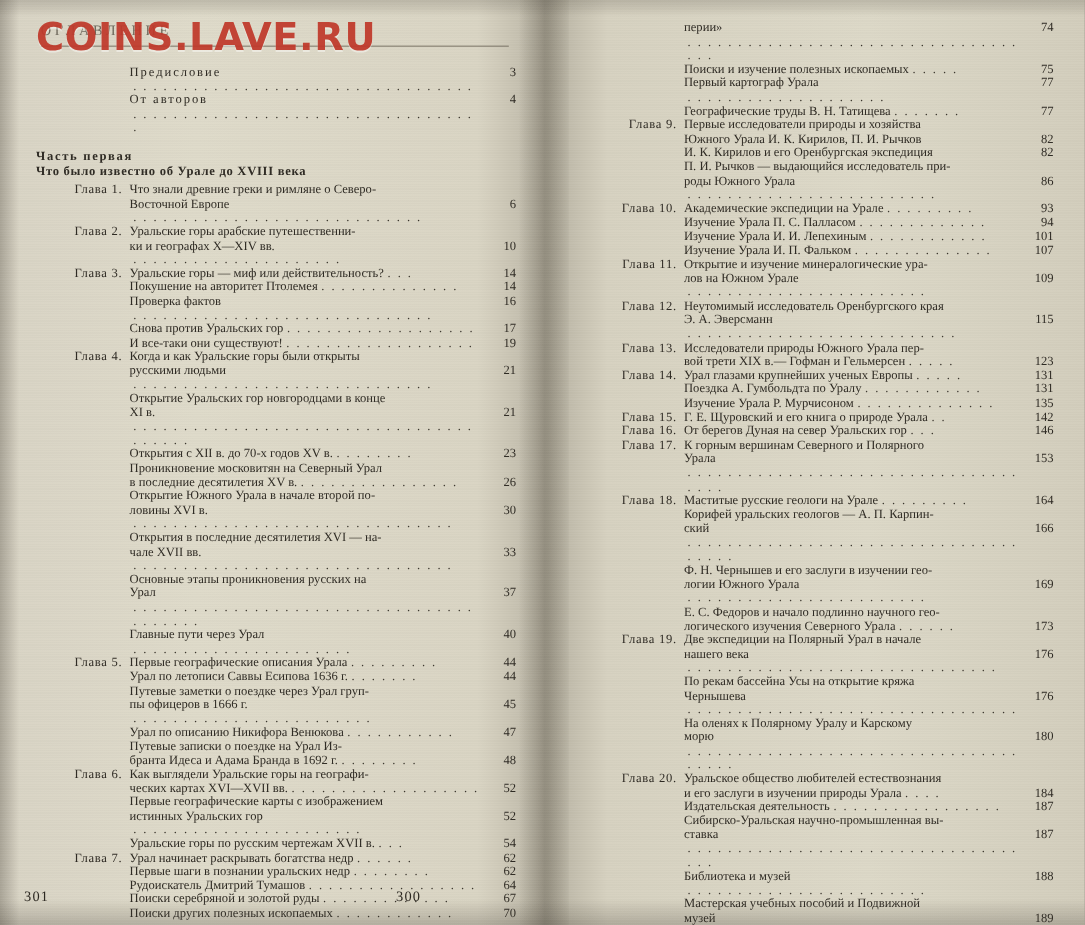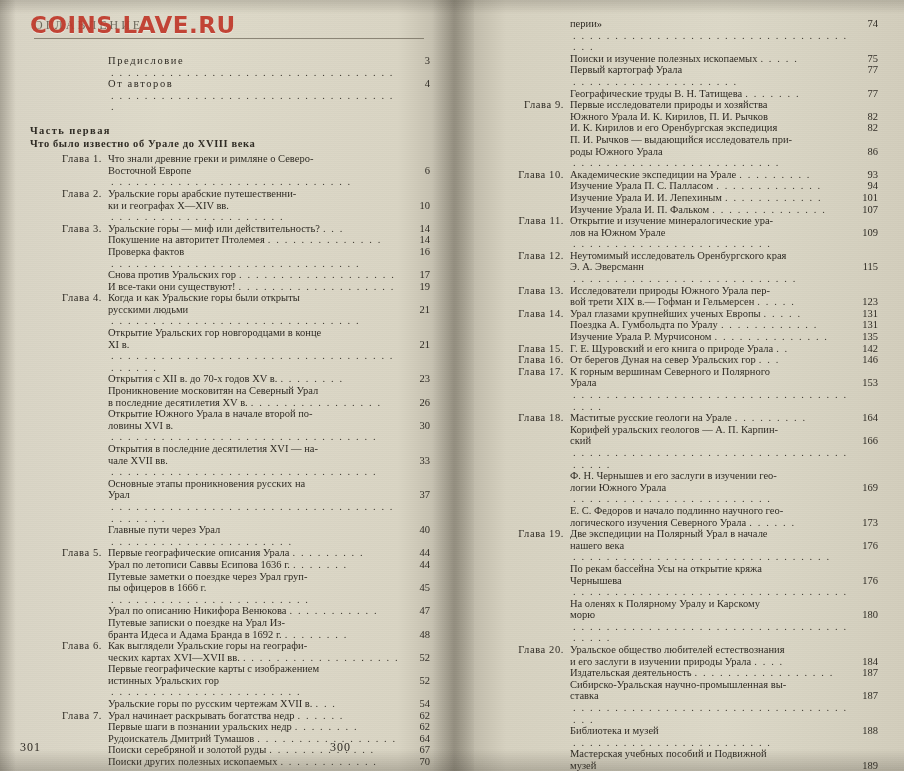--- a/index.html
+++ b/index.html
@@ -35,21 +35,21 @@
     left: 452px;
     width: 452px;
     padding: 18px 26px 0 26px;
   }
   .watermark {
     position: absolute;
     left: 30px;
     top: 12px;
     font-family: "DejaVu Sans", sans-serif;
     font-weight: bold;
-    font-size: 23px;
+    font-size: 32px;
     letter-spacing: 0.5px;
     color: #c0392b;
     text-shadow: 0 1px 0 rgba(255,255,255,0.45);
     z-index: 40;
     opacity: 0.93;
   }
   .head-title {
     font-size: 12px;
     letter-spacing: 3px;
     color: #5a5448;

